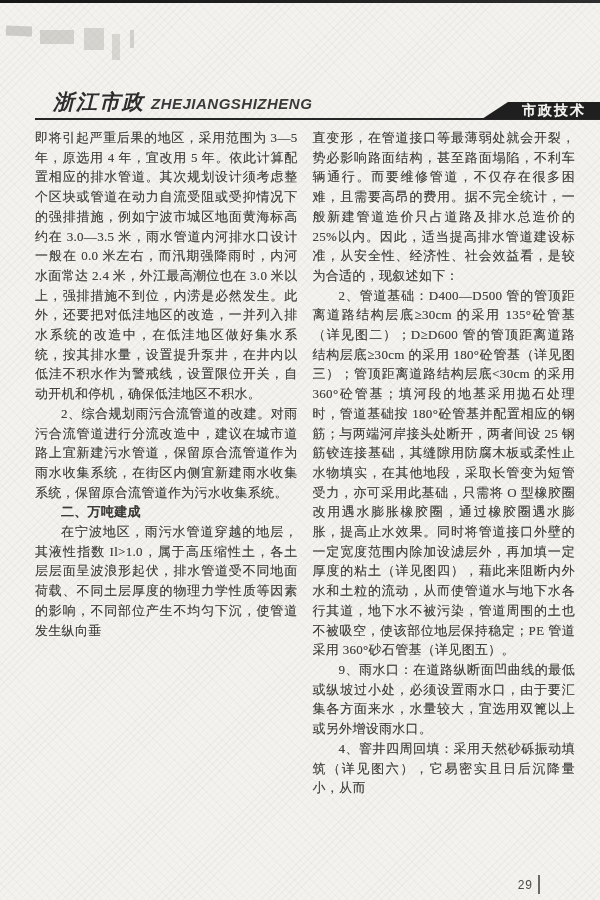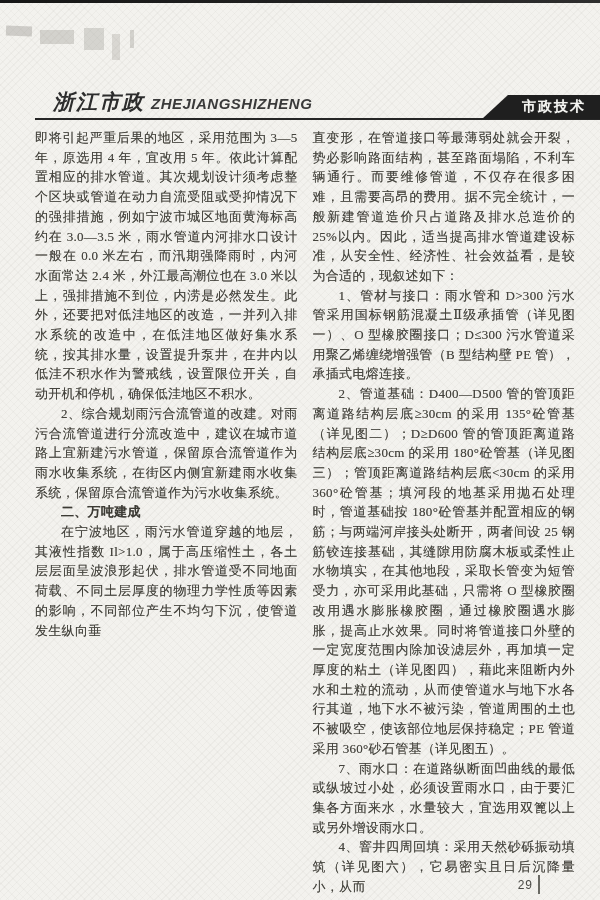--- a/index.html
+++ b/index.html
@@ -19,21 +19,21 @@
   .sm3{top:28px;left:84px;width:20px;height:22px;opacity:.28;}
   .sm4{top:34px;left:112px;width:8px;height:26px;opacity:.25;}
   .sm5{top:30px;left:130px;width:4px;height:18px;opacity:.3;}
   
   .header{position:absolute;top:88px;left:35px;right:0;height:32px;}
   .logo{position:absolute;left:18px;bottom:4px;white-space:nowrap;}
   .logo-cn{font-family:"DejaVu Serif","Liberation Serif",serif;font-weight:bold;font-style:italic;font-size:21px;color:#2c2c2c;letter-spacing:2px;}
   .logo-en{font-family:"Liberation Sans","DejaVu Sans",sans-serif;font-weight:bold;font-style:italic;font-size:15px;color:#3a3a3a;margin-left:6px;letter-spacing:.5px;}
   .header-rule{position:absolute;left:0;right:0;bottom:0;height:2px;background:#262626;}
   .badge{
-    position:absolute;right:0;bottom:1px;width:118px;height:24px;
+    position:absolute;right:0;bottom:1px;width:118px;height:17px;
     background:#1f1f1f;color:#f5f5f2;
     clip-path:polygon(22% 0,100% 0,100% 100%,0 100%);
     font-family:"Liberation Sans","DejaVu Sans",sans-serif;font-weight:bold;font-size:14px;
     display:flex;align-items:center;justify-content:flex-end;
     padding-right:14px;box-sizing:border-box;letter-spacing:2px;
     text-shadow:0 0 1px rgba(255,255,255,.4);
   }
   
   .columns{
     position:absolute;top:128px;left:35px;right:25px;bottom:30px;
@@ -71,23 +71,22 @@
 
   <div class="columns">
     <div class="col">
       <p class="para">即将引起严重后果的地区，采用范围为 3—5 年，原选用 4 年，宜改用 5 年。依此计算配置相应的排水管道。其次规划设计须考虑整个区块或管道在动力自流受阻或受抑情况下的强排措施，例如宁波市城区地面黄海标高约在 3.0—3.5 米，雨水管道内河排水口设计一般在 0.0 米左右，而汛期强降雨时，内河水面常达 2.4 米，外江最高潮位也在 3.0 米以上，强排措施不到位，内涝是必然发生。此外，还要把对低洼地区的改造，一并列入排水系统的改造中，在低洼地区做好集水系统，按其排水量，设置提升泵井，在井内以低洼不积水作为警戒线，设置限位开关，自动开机和停机，确保低洼地区不积水。</p>
       <p class="para indent">2、综合规划雨污合流管道的改建。对雨污合流管道进行分流改造中，建议在城市道路上宜新建污水管道，保留原合流管道作为雨水收集系统，在街区内侧宜新建雨水收集系统，保留原合流管道作为污水收集系统。</p>
       <h3 class="subhead">二、万吨建成</h3>
       <p class="para indent">在宁波地区，雨污水管道穿越的地层，其液性指数 Il&gt;1.0，属于高压缩性土，各土层层面呈波浪形起伏，排水管道受不同地面荷载、不同土层厚度的物理力学性质等因素的影响，不同部位产生不均匀下沉，使管道发生纵向垂</p>
     </div>
     <div class="col">
       <p class="para">直变形，在管道接口等最薄弱处就会开裂，势必影响路面结构，甚至路面塌陷，不利车辆通行。而要维修管道，不仅存在很多困难，且需要高昂的费用。据不完全统计，一般新建管道造价只占道路及排水总造价的 25%以内。因此，适当提高排水管道建设标准，从安全性、经济性、社会效益看，是较为合适的，现叙述如下：</p>
-      <p class="para indent">1、管材与接口：雨水管和 D&gt;300 污水管采用国标钢筋混凝土Ⅱ级承插管（详见图一）、O 型橡胶圈接口；D≤300 污水管道采用聚乙烯缠绕增强管（B 型结构壁 PE 管），承插式电熔连接。</p>
       <p class="para indent">2、管道基础：D400—D500 管的管顶距离道路结构层底≥30cm 的采用 135°砼管基（详见图二）；D≥D600 管的管顶距离道路结构层底≥30cm 的采用 180°砼管基（详见图三）；管顶距离道路结构层底&lt;30cm 的采用 360°砼管基；填河段的地基采用抛石处理时，管道基础按 180°砼管基并配置相应的钢筋；与两端河岸接头处断开，两者间设 25 钢筋铰连接基础，其缝隙用防腐木板或柔性止水物填实，在其他地段，采取长管变为短管受力，亦可采用此基础，只需将 O 型橡胶圈改用遇水膨胀橡胶圈，通过橡胶圈遇水膨胀，提高止水效果。同时将管道接口外壁的一定宽度范围内除加设滤层外，再加填一定厚度的粘土（详见图四），藉此来阻断内外水和土粒的流动，从而使管道水与地下水各行其道，地下水不被污染，管道周围的土也不被吸空，使该部位地层保持稳定；PE 管道采用 360°砂石管基（详见图五）。</p>
-      <p class="para indent">7、雨水口：在道路纵断面凹曲线的最低或纵坡过小处，必须设置雨水口，由于要汇集各方面来水，水量较大，宜选用双篦以上或另外增设雨水口。</p>
+      <p class="para indent">9、雨水口：在道路纵断面凹曲线的最低或纵坡过小处，必须设置雨水口，由于要汇集各方面来水，水量较大，宜选用双篦以上或另外增设雨水口。</p>
       <p class="para indent">4、窨井四周回填：采用天然砂砾振动填筑（详见图六），它易密实且日后沉降量小，从而</p>
     </div>
   </div>
 
   <div class="footer">
     <span class="pageno">29</span>
     <span class="pageno-bar"></span>
   </div>
 
 </div>

